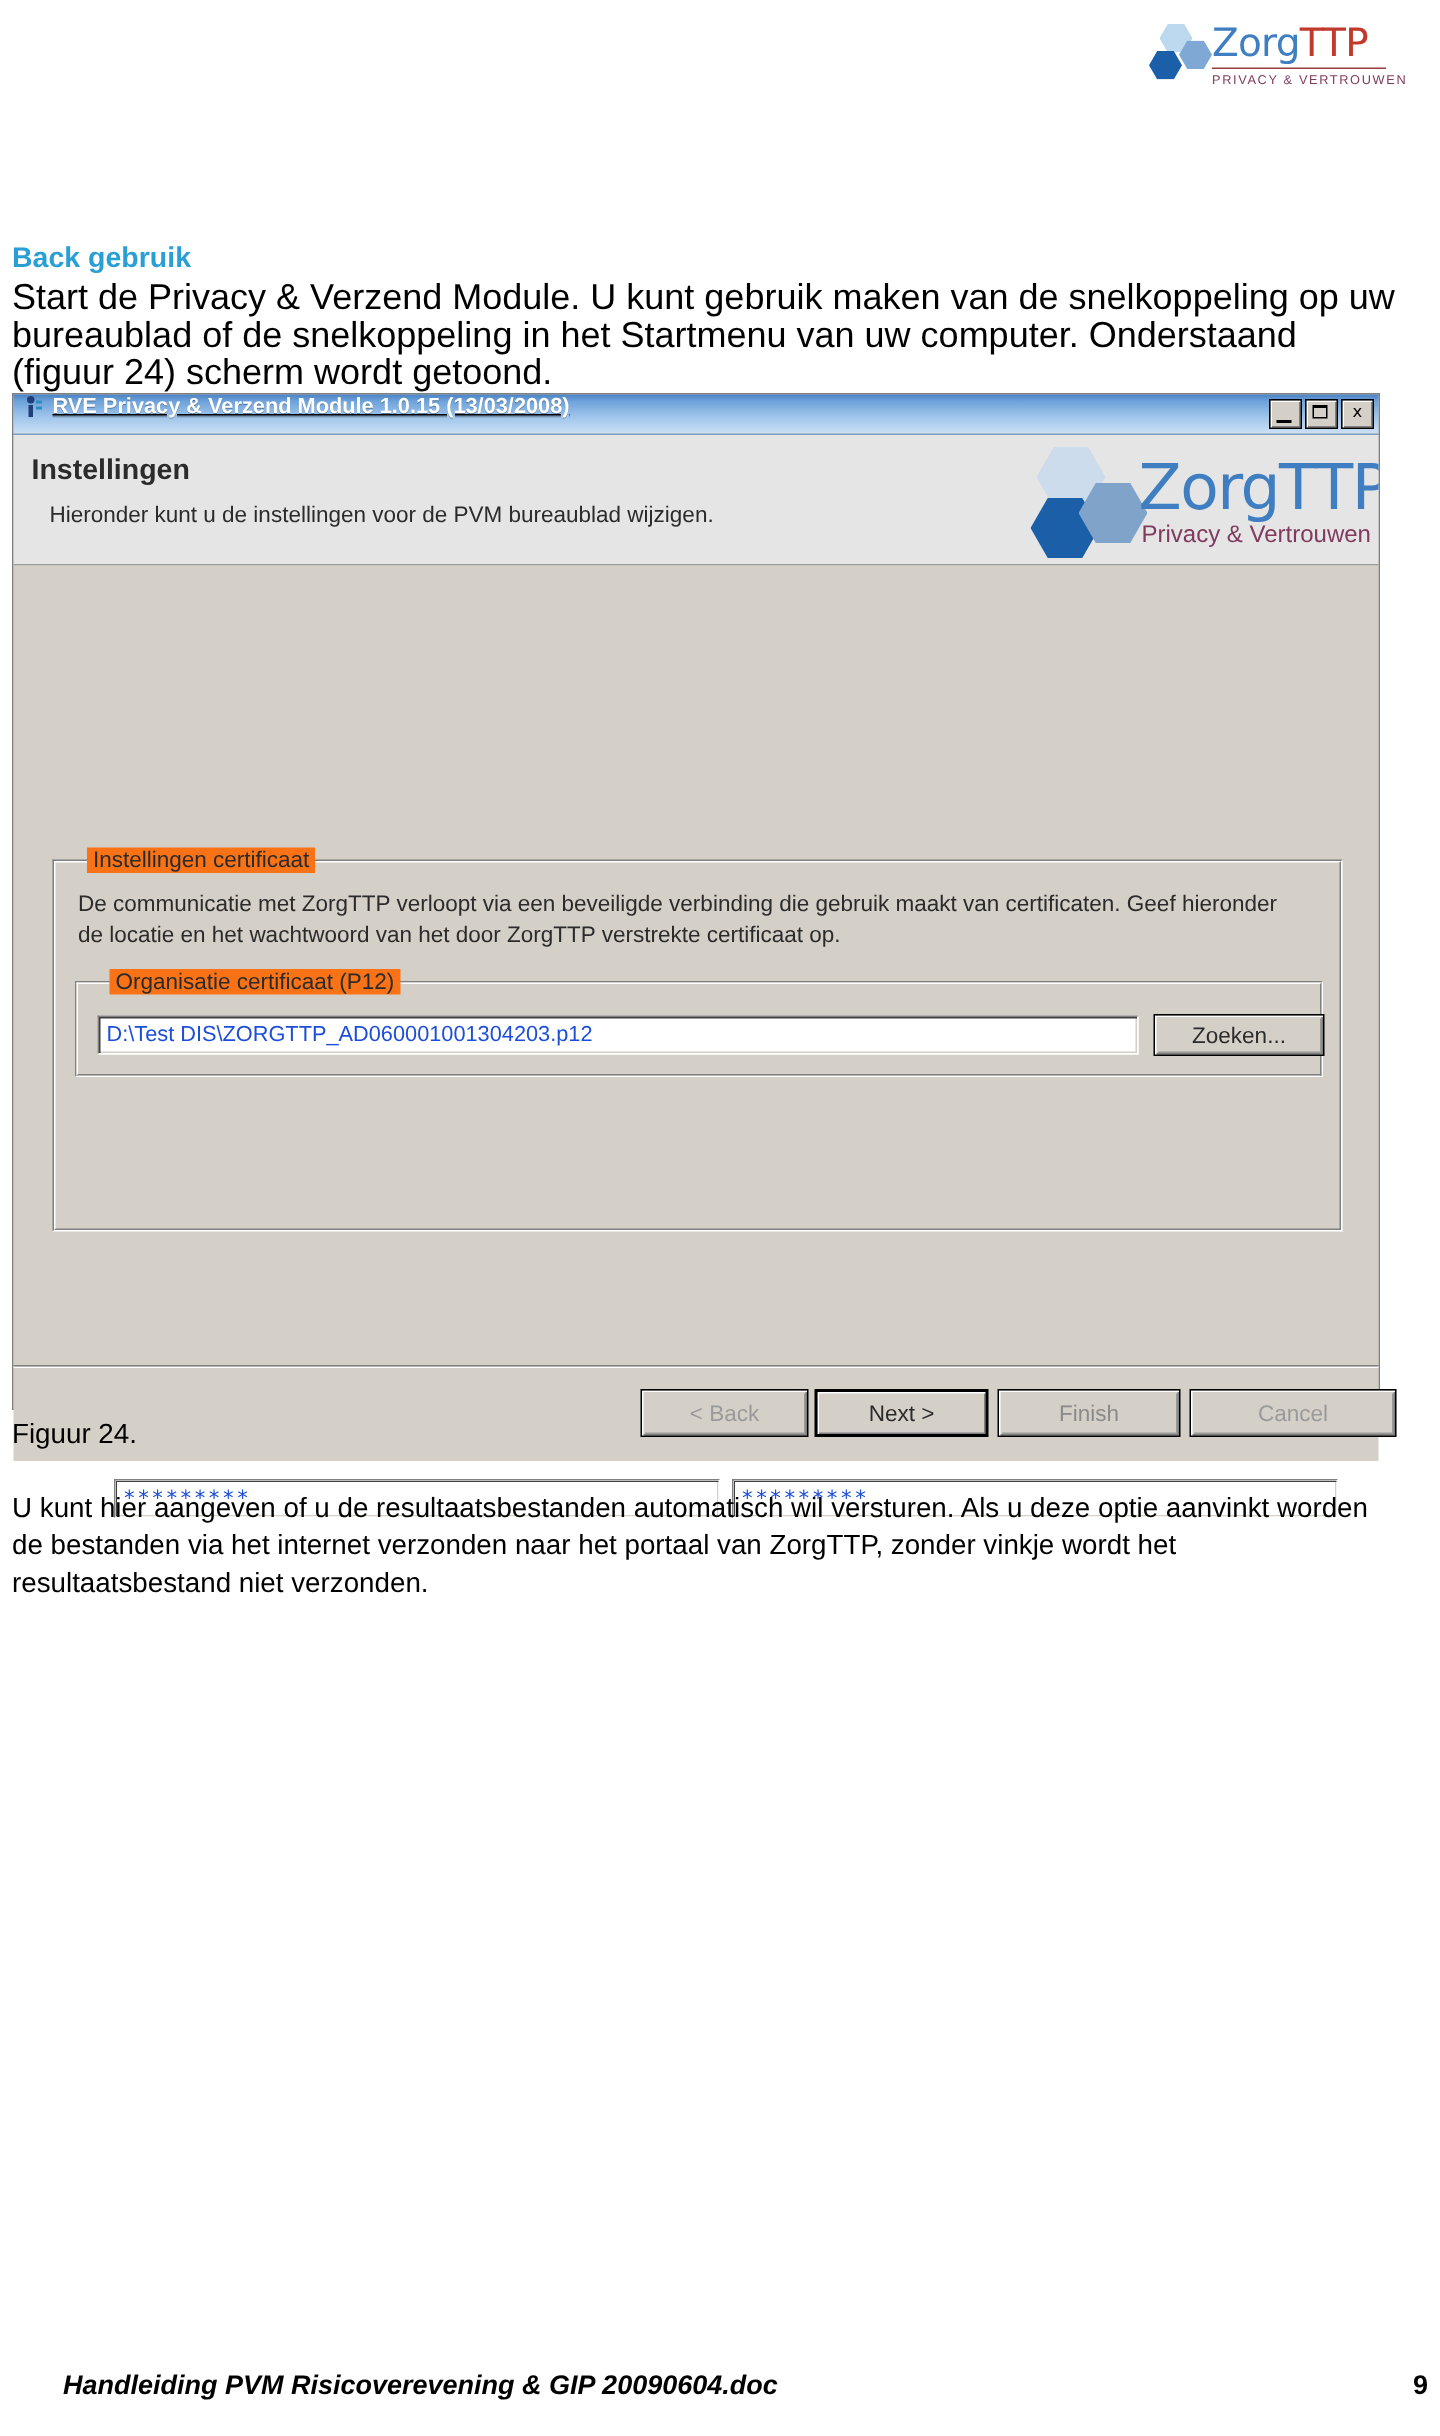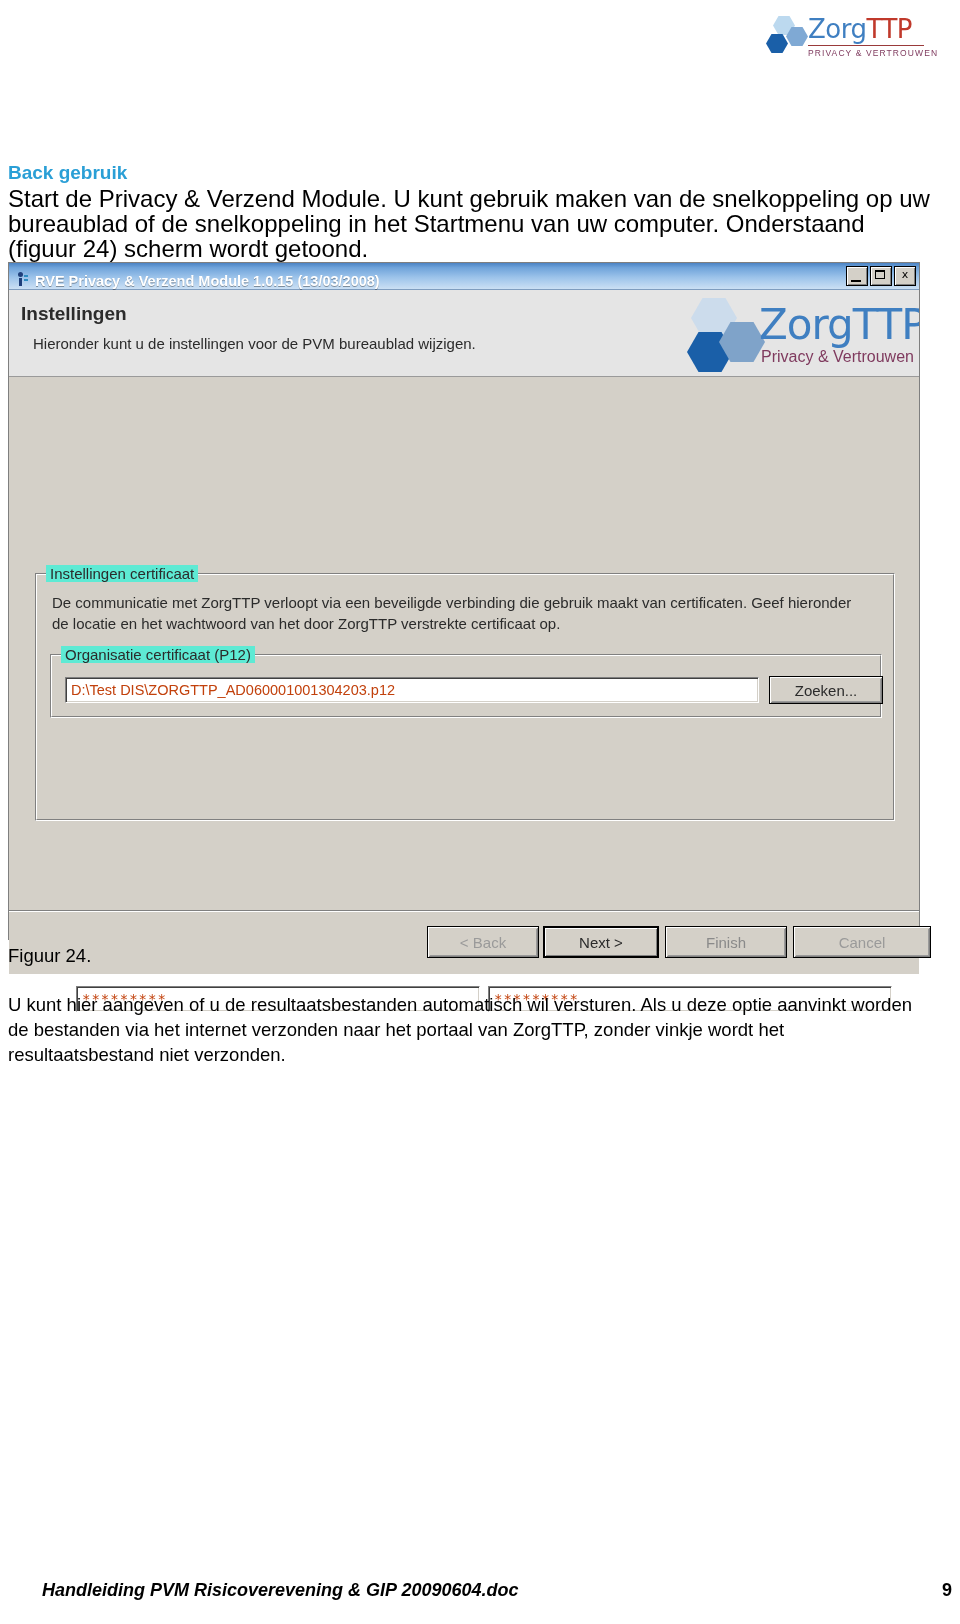--- a/index.html
+++ b/index.html
@@ -95,22 +95,23 @@
     height: 678px;
     background: #d4d0c8;
     border: 1px solid #7f7f7f;
     box-sizing: border-box;
   }
   .titlebar {
     position: relative;
     height: 26px;
     background: linear-gradient(180deg, #4b83c4 0%, #6fa3da 18%, #9cc3ea 55%, #cbe0f4 100%);
     display: flex;
-    align-items: flex-end;
+    align-items: flex-start;
     border-bottom: 1px solid #7f9dbf;
+    text-decoration: underline;
   }
   .titlebar-icon {
     width: 18px;
     height: 18px;
     margin: 0 4px 0 4px;
     position: relative;
     flex: none;
   }
   .titlebar-icon i {
     position: absolute;
@@ -233,22 +234,22 @@
     position: absolute;
     inset: 0;
     border: 1px solid #808080;
     border-top-color: #ffffff;
     border-left-color: #ffffff;
     pointer-events: none;
   }
   .group > .group-legend {
     position: absolute;
     top: -9px;
-    left: 10px;
-    background: #5eead4;
+    left: 22px;
+    background: #f97316;
     padding: 0 4px;
     font-size: 15px;
     color: #2b2b2b;
     white-space: nowrap;
   }
   #cert-group { left: 26px; top: 196px; width: 860px; height: 248px; }
   #org-group  { left: 14px; top: 80px;  width: 832px; height: 64px; }
 
   .cert-desc {
     position: absolute;
@@ -262,21 +263,21 @@
 
   .textfield {
     position: absolute;
     background: #ffffff;
     border: 1px solid #808080;
     border-right-color: #ffffff;
     border-bottom-color: #ffffff;
     box-shadow: inset 1px 1px 0 #404040, inset -1px -1px 0 #d4d0c8;
     box-sizing: border-box;
     font-size: 14.5px;
-    color: #c2410c;
+    color: #1d4ed8;
     display: flex;
     align-items: center;
     padding-left: 5px;
     white-space: nowrap;
     overflow: hidden;
   }
   #cert-path { left: 14px; top: 22px; width: 694px; height: 26px; }
 
   .pwfield { font-family: "DejaVu Sans Mono", monospace; letter-spacing: 1px; font-size: 14px; }
   #pw-field    { left: 40px; top: 412px; width: 404px; height: 26px; }

